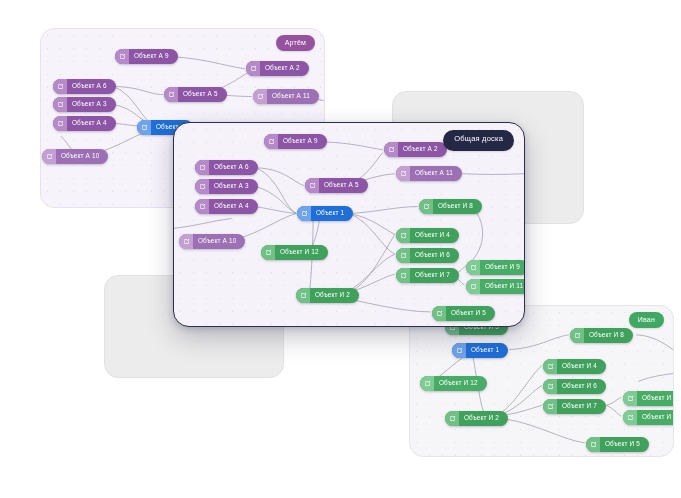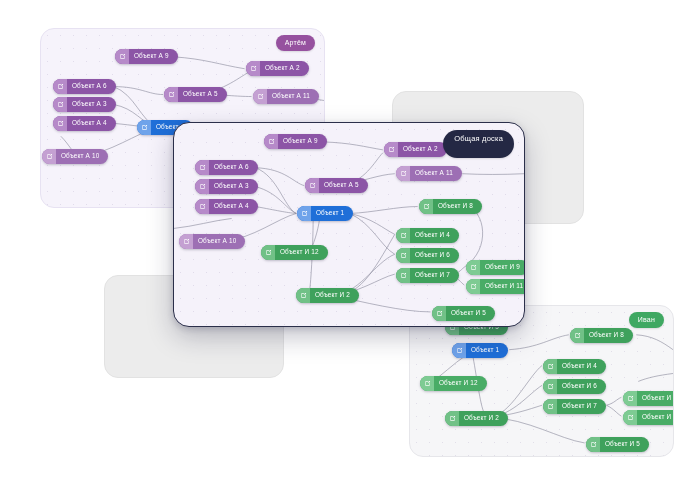--- a/index.html
+++ b/index.html
@@ -27,21 +27,21 @@
   .edges path{fill:none;stroke:#8d8d9e;stroke-width:.85;opacity:.75;}
 
   .badge{
     position:absolute;border-radius:999px;color:#fff;
     font-size:7px;letter-spacing:.2px;line-height:1;
     padding:4px 9px 5px;white-space:nowrap;z-index:20;
     box-shadow:0 1px 2px rgba(0,0,0,.12);
   }
   .badge.purple{background:#96519f;}
   .badge.green{background:#3fa862;}
-  .badge.dark{background:#242844;font-size:7.5px;padding:5px 11px 15px;}
+  .badge.dark{background:#242844;font-size:7.5px;padding:5px 11px 8px;}
 
   .node{
     position:absolute;display:flex;align-items:stretch;border-radius:999px;
     color:#fff;white-space:nowrap;overflow:hidden;z-index:10;
     box-shadow:0 1px 2.5px rgba(40,30,60,.26);
   }
   .node .cap{
     display:flex;align-items:center;justify-content:center;
     width:14px;flex:0 0 14px;
   }

